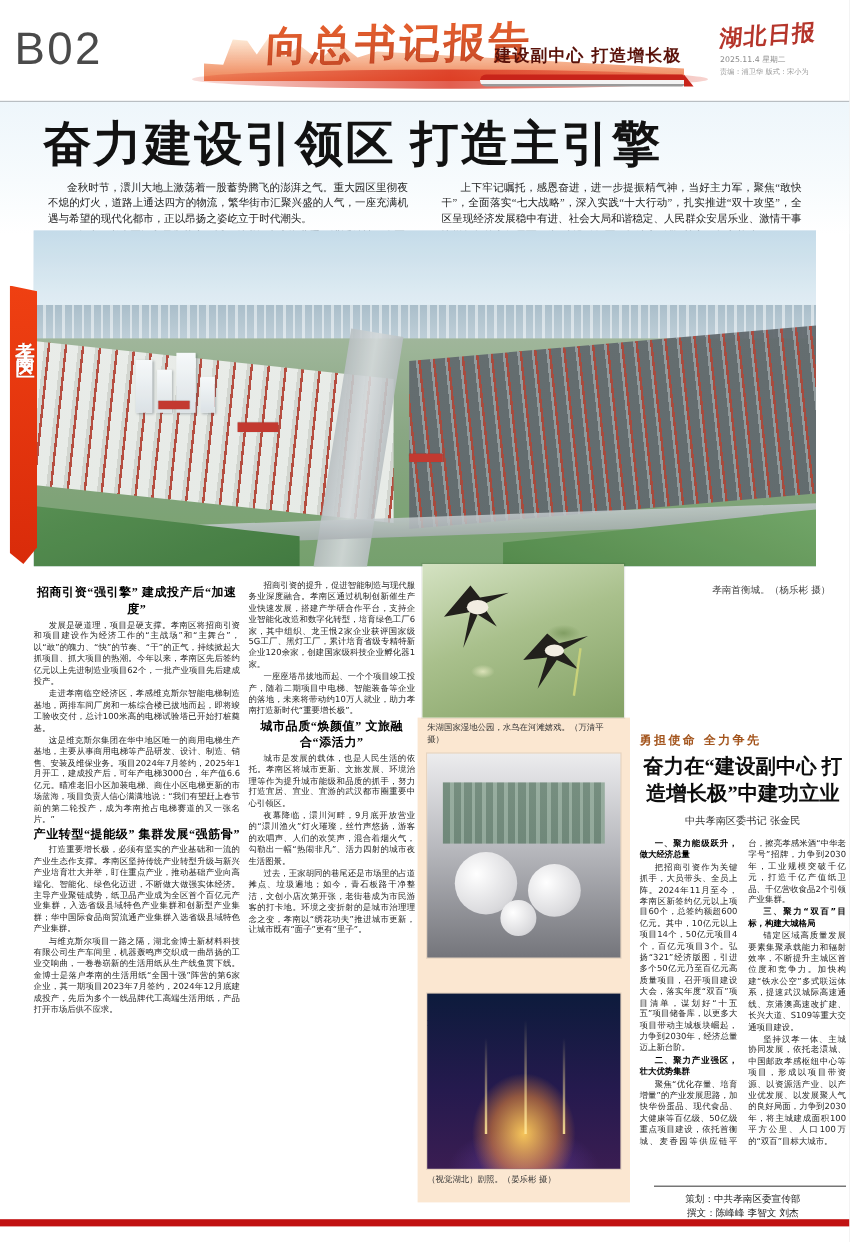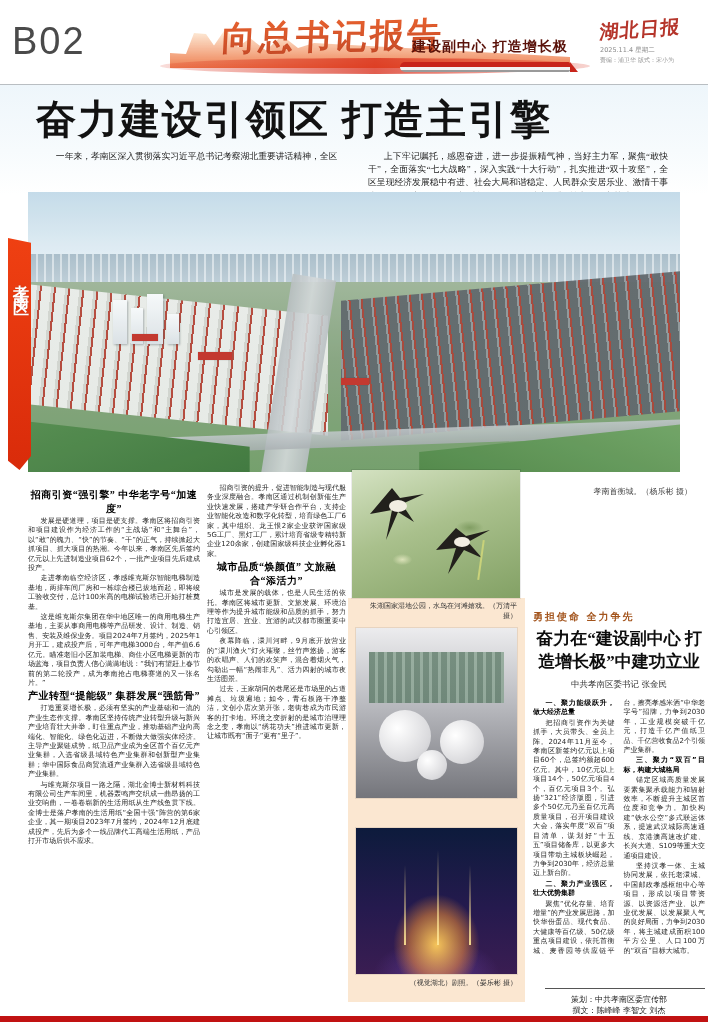--- a/index.html
+++ b/index.html
@@ -95,21 +95,21 @@
     background:linear-gradient(180deg,#ececee 0%,#b9babf 45%,#74757b 100%);}
   .roll{position:absolute;background:radial-gradient(circle at 35% 35%,#ffffff,#d9d9dc 70%,#b9b9bd);border-radius:50%;}
   .mill-frame{position:absolute;left:8%;top:14%;width:84%;height:30%;
     background:repeating-linear-gradient(90deg,#5d7b68 0 6px,#88a391 6px 9px);opacity:.8;}
   .photo-night{left:356px;top:828px;width:161px;height:146px;
     background:
       radial-gradient(60px 70px at 50% 80%,rgba(255,205,90,.95),rgba(255,150,50,.5) 45%,transparent 72%),
       radial-gradient(90px 50px at 50% 100%,rgba(120,80,200,.5),transparent 70%),
       linear-gradient(180deg,#0d1b3c,#251a4e 55%,#3a1d52);}
   .beam{position:absolute;bottom:20%;width:2px;height:55%;background:linear-gradient(transparent,rgba(255,230,150,.9));}
-  .photo-caption{position:absolute;width:161px;left:356px;text-align:right;font-size:7px;line-height:10px;color:#333;}
+  .photo-caption{position:absolute;width:161px;left:356px;text-align:left;font-size:7px;line-height:10px;color:#333;}
   .cap1{top:601px;}
   .cap2{top:847px;}
   .cap3{top:978px;}
   
   .art-right{position:absolute;left:533px;top:610px;width:172px;}
   .kicker{font-size:10px;letter-spacing:2px;color:#a3541c;font-weight:700;}
   .r-headline{margin-top:3px;text-align:center;font-size:17px;line-height:23px;font-weight:900;color:#0d0d0d;
     font-family:"Liberation Serif",serif;}
   .byline{margin-top:6px;text-align:center;font-size:8.5px;color:#333;}
   .r-body{margin-top:8px;height:280px;column-count:2;column-gap:9px;
@@ -136,20 +136,21 @@
   <div class="masthead">
     <div class="masthead-title">湖北日报</div>
     <div class="masthead-date">2025.11.4 星期二</div>
     <div class="masthead-editors">责编：浦卫华 版式：宋小为</div>
   </div>
   <div class="header-rule"></div>
   <div class="sky-wash"></div>
 
   <div class="headline">奋力建设引领区 打造主引擎</div>
   <div class="intro intro-left">
+    <p>金秋时节，澴川大地上激荡着一股蓄势腾飞的澎湃之气。重大园区里彻夜不熄的灯火，道路上通达四方的物流，繁华街市汇聚兴盛的人气，一座充满机遇与希望的现代化都市，正以昂扬之姿屹立于时代潮头。</p>
     <p>一年来，孝南区深入贯彻落实习近平总书记考察湖北重要讲话精神，全区</p>
   </div>
   <div class="intro intro-right">
     <p>上下牢记嘱托，感恩奋进，进一步提振精气神，当好主力军，聚焦“敢快干”，全面落实“七大战略”，深入实践“十大行动”，扎实推进“双十攻坚”，全区呈现经济发展稳中有进、社会大局和谐稳定、人民群众安居乐业、激情干事比拼赶超的良好局面，为“建设引领区、打造主引擎”奠定了坚实基础。</p>
   </div>
 
   <div class="hero">
     <div class="hero-sky"></div>
     <div class="hero-far"></div>
     <div class="hero-park">
@@ -171,30 +172,31 @@
     </div>
     <div class="hero-tint"></div>
   </div>
   <div class="hero-caption">孝南首衡城。（杨乐彬 摄）</div>
 
   <div class="ribbon">
     <div class="ribbon-label">孝南区</div>
   </div>
 
   <div class="artcol col1">
-      <p class="it-subhead">招商引资“强引擎” 中华老字号“加速度”</p>
+      <p class="it-subhead">招商引资“强引擎” 建成投产后“加速度”</p>
       <p class="it-p">发展是硬道理，项目是硬支撑。孝南区将招商引资和项目建设作为经济工作的“主战场”和“主舞台”，以“敢”的魄力、“快”的节奏、“干”的正气，持续掀起大抓项目、抓大项目的热潮。今年以来，孝南区先后签约亿元以上先进制造业项目62个，一批产业项目先后建成投产。</p>
       <p class="it-p">走进孝南临空经济区，孝感维克斯尔智能电梯制造基地，两排车间厂房和一栋综合楼已拔地而起，即将竣工验收交付，总计100米高的电梯试验塔已开始打桩奠基。</p>
       <p class="it-p">这是维克斯尔集团在华中地区唯一的商用电梯生产基地，主要从事商用电梯等产品研发、设计、制造、销售、安装及维保业务。项目2024年7月签约，2025年1月开工，建成投产后，可年产电梯3000台，年产值6.6亿元。瞄准老旧小区加装电梯、商住小区电梯更新的市场蓝海，项目负责人信心满满地说：“我们有望赶上春节前的第二轮投产，成为孝南抢占电梯赛道的又一张名片。”</p>
       <p class="it-subhead">产业转型“提能级” 集群发展“强筋骨”</p>
       <p class="it-p">打造重要增长极，必须有坚实的产业基础和一流的产业生态作支撑。孝南区坚持传统产业转型升级与新兴产业培育壮大并举，盯住重点产业，推动基础产业向高端化、智能化、绿色化迈进，不断做大做强实体经济。主导产业聚链成势，纸卫品产业成为全区首个百亿元产业集群，入选省级县域特色产业集群和创新型产业集群；华中国际食品商贸流通产业集群入选省级县域特色产业集群。</p>
       <p class="it-p">与维克斯尔项目一路之隔，湖北金博士新材料科技有限公司生产车间里，机器轰鸣声交织成一曲昂扬的工业交响曲，一卷卷崭新的生活用纸从生产线鱼贯下线。金博士是落户孝南的生活用纸“全国十强”阵营的第6家企业，其一期项目2023年7月签约，2024年12月底建成投产，先后为多个一线品牌代工高端生活用纸，产品打开市场后供不应求。</p>
     </div>
   <div class="artcol col2">
       <p class="it-p">招商引资的提升，促进智能制造与现代服务业深度融合。孝南区通过机制创新催生产业快速发展，搭建产学研合作平台，支持企业智能化改造和数字化转型，培育绿色工厂6家，其中组织、龙王恨2家企业获评国家级5G工厂、黑灯工厂，累计培育省级专精特新企业120余家，创建国家级科技企业孵化器1家。</p>
+      <p class="it-p">一座座塔吊拔地而起、一个个项目竣工投产，随着二期项目中电梯、智能装备等企业的落地，未来将带动约10万人就业，助力孝南打造新时代“重要增长极”。</p>
       <p class="it-subhead">城市品质“焕颜值” 文旅融合“添活力”</p>
       <p class="it-p">城市是发展的载体，也是人民生活的依托。孝南区将城市更新、文旅发展、环境治理等作为提升城市能级和品质的抓手，努力打造宜居、宜业、宜游的武汉都市圈重要中心引领区。</p>
       <p class="it-p">夜幕降临，澴川河畔，9月底开放营业的“澴川渔火”灯火璀璨，丝竹声悠扬，游客的欢唱声、人们的欢笑声，混合着烟火气，勾勒出一幅“热闹非凡”、活力四射的城市夜生活图景。</p>
       <p class="it-p">过去，王家胡同的巷尾还是市场里的占道摊点、垃圾遍地；如今，青石板路干净整洁，文创小店次第开张，老街巷成为市民游客的打卡地。环境之变折射的是城市治理理念之变，孝南以“绣花功夫”推进城市更新，让城市既有“面子”更有“里子”。</p>
     </div>
 
   <div class="peach-panel"></div>
   <div class="photo photo-birds">
     <svg width="168" height="128" viewBox="0 0 168 128">
       <path d="M40 18 L18 44 L40 40 L34 70 L46 42 L62 52 L50 34 L72 24 L48 28 Z" fill="#22201c"></path>

